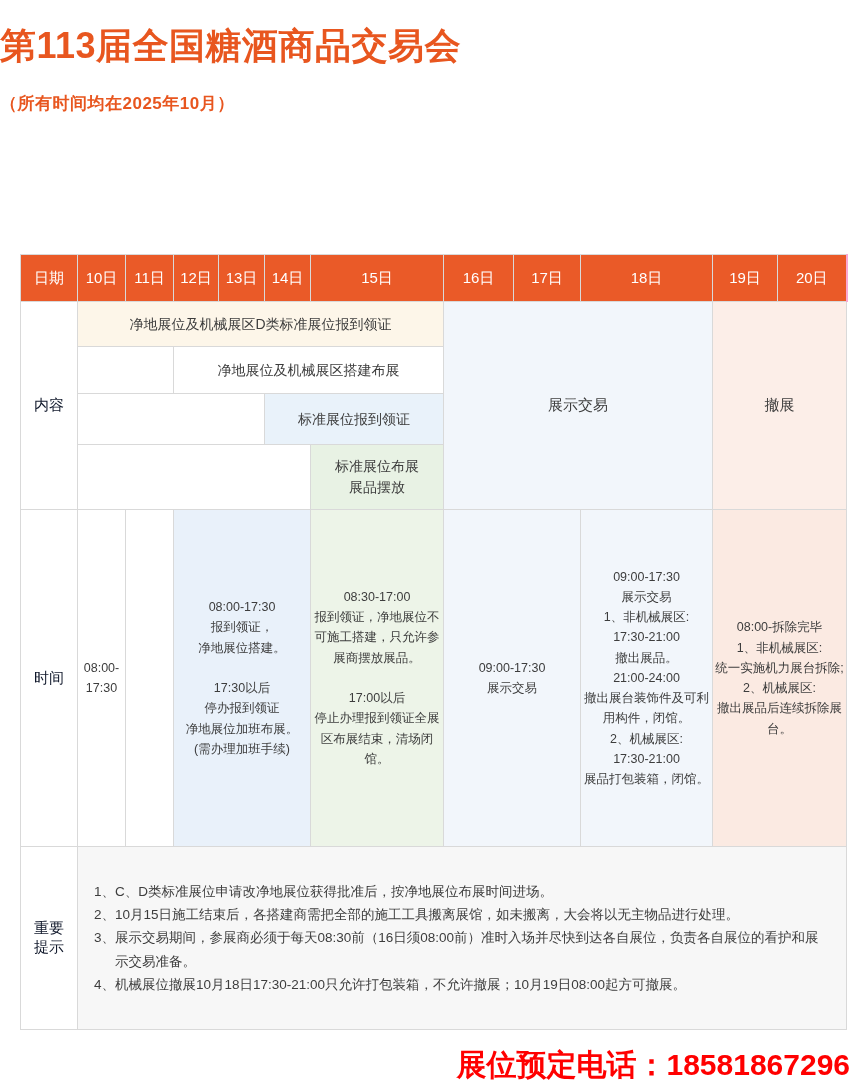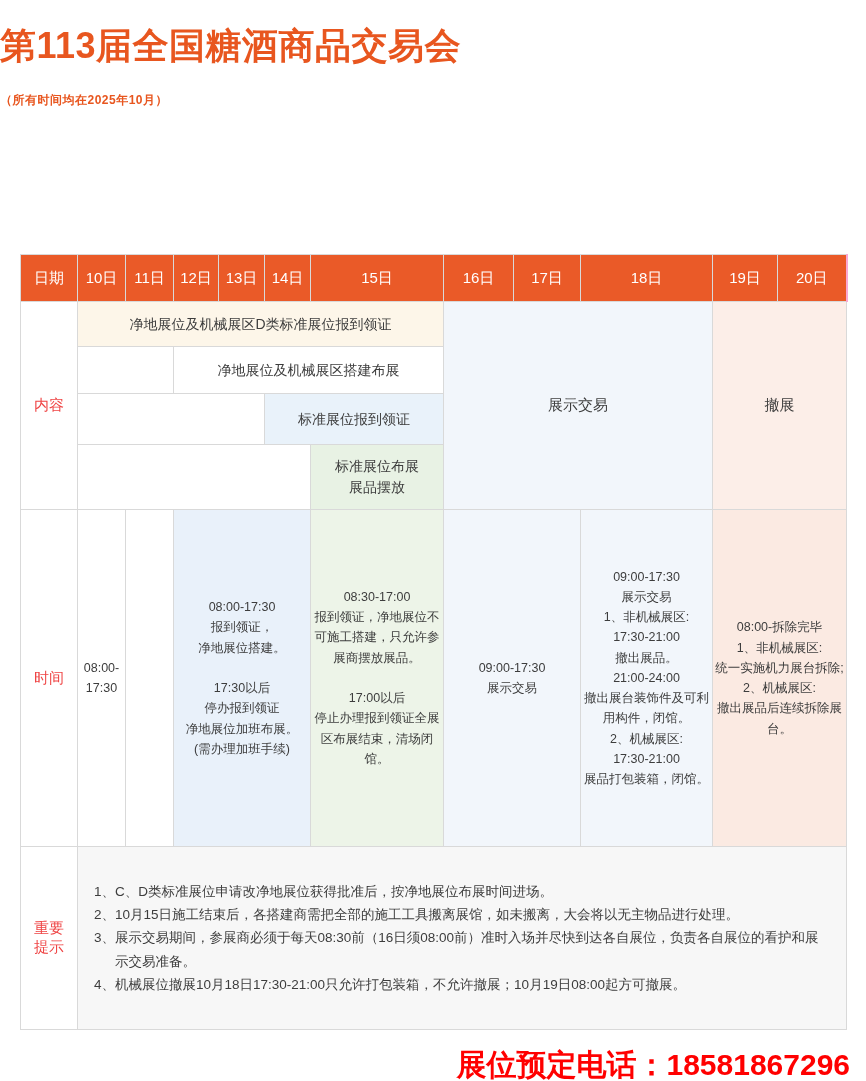--- a/index.html
+++ b/index.html
@@ -26,21 +26,21 @@
     color: #e8561f;
     font-size: 36px;
     font-weight: bold;
     line-height: 1.32;
     letter-spacing: 0.5px;
   }
   .main-title .line { display: block; }
   .sub-title {
     margin-top: 22px;
     color: #e8561f;
-    font-size: 12px;
+    font-size: 17px;
     font-weight: bold;
     letter-spacing: 0.5px;
   }
 
   
   .table-wrap {
     position: absolute;
     left: 20px;
     top: 254px;
     width: 724px;
@@ -68,21 +68,21 @@
     height: 46px;
     border: 1px solid #ea5a28;
     border-right: 2px solid #ffffff;
   }
   thead th:last-child { border-right: 2px solid #f9a8d4; }
 
   
   .rowlabel {
     font-weight: bold;
     font-size: 15px;
-    color: #ef4444;
+    color: #0f172a;
     background: #ffffff;
     text-align: center;
   }
 
   
   .c-cream  { background: #fdf6e9; }
   .c-white  { background: #ffffff; }
   .c-blue   { background: #e9f2fa; }
   .c-green  { background: #e8f2e4; }
   .c-empty  { background: #ffffff; }

